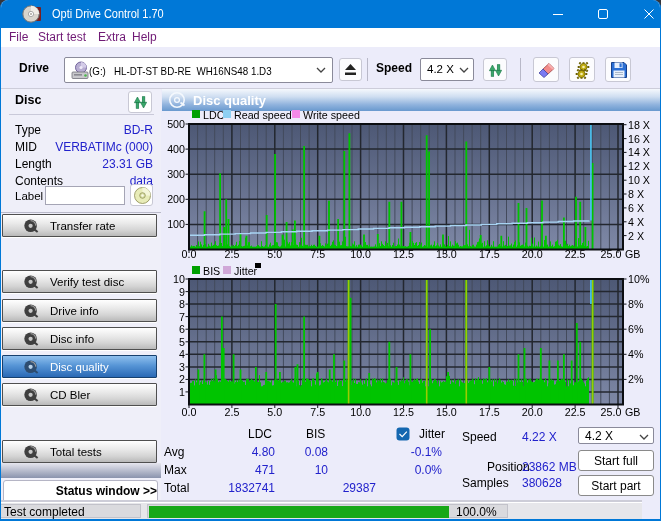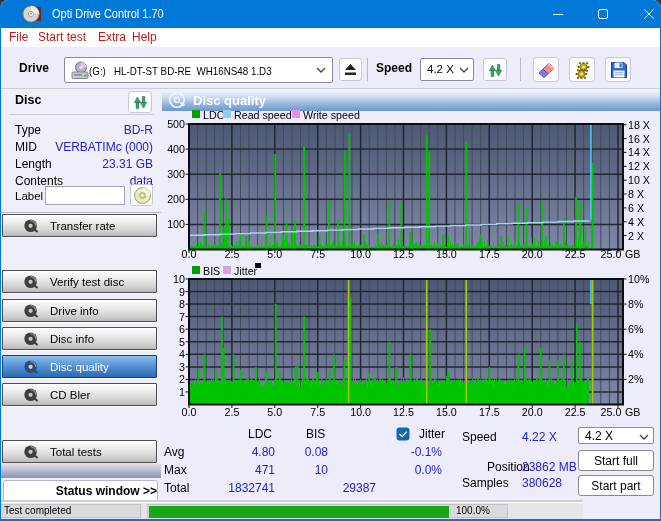--- a/index.html
+++ b/index.html
@@ -6,21 +6,21 @@
 html,body { width:661px; height:521px; overflow:hidden; }
 body { font-family:"Liberation Sans",sans-serif; background:#35353a; position:relative; }
 .win { position:absolute; left:0; top:0; width:661px; height:521px;
   border-radius:8px 8px 0 0; overflow:hidden; background:#ececfa;
   border-left:1px solid #0078d7; border-right:1px solid #0078d7; border-bottom:2px solid #0078d7; }
 
 .titlebar { position:absolute; left:-1px; top:0; width:661px; height:28px; background:#0078d7; }
 .title-text { position:absolute; left:52px; top:6px; color:#fff; font-size:13px; transform:scaleX(0.845); transform-origin:left; white-space:nowrap; }
 .cap { position:absolute; top:0; width:46px; height:28px; color:#fff; text-align:center; }
 
-.menubar { position:absolute; left:0; top:28px; width:659px; height:19px; background:#fff; color:#b91c1c; font-size:12px; }
+.menubar { position:absolute; left:0; top:28px; width:659px; height:19px; background:#fff; color:#701a75; font-size:12px; }
 .menubar span { position:absolute; top:2px; }
 
 .toolbar { position:absolute; left:0; top:47px; width:659px; height:42px; background:#ececfa; border-bottom:1px solid #cdcdda; }
 .combo { position:absolute; background:#fff; border:1px solid #8a8a9a; border-radius:2px; font-size:12px; color:#000; }
 .tbtn { position:absolute; background:#fcfcfe; border:1px solid #c8c8d4; border-radius:3px; }
 .vsep { position:absolute; width:1px; background:#b8b8c8; }
 
 .sidebar { position:absolute; left:0; top:89px; width:160px; height:413px; background:#efeff9; }
 .sb-row { position:absolute; font-size:12px; color:#000; }
 .sb-val { position:absolute; font-size:12px; color:#2222cc; text-align:right; right:8px; }
@@ -32,21 +32,21 @@
 
 .main { position:absolute; left:161px; top:89px; width:498px; height:413px; background:#ececfa; }
 .mhead { position:absolute; left:0px; top:0px; width:498px; height:22px;
   background:linear-gradient(#f5f8fd 0%,#cfdef1 35%,#8fb2dd 72%,#6999ce 100%); color:#fff; font-weight:bold; font-size:13px; }
 
 .st-lab { position:absolute; font-size:12px; color:#000; }
 .st-val { position:absolute; font-size:12px; color:#2222cc; }
 .btn2 { position:absolute; background:#fff; border:1px solid #8a8a8a; border-radius:3px;
   font-size:12px; color:#000; text-align:center; }
 
-.statusbar { position:absolute; left:0; top:502px; width:582px; height:17px; background:#e6e6ea; font-size:10px; border-top:1px solid #fff; box-shadow:0 -2px 0 #cdcdd8; }
+.statusbar { position:absolute; left:0; top:502px; width:641px; height:17px; background:#e6e6ea; font-size:12px; border-top:1px solid #fff; box-shadow:0 -2px 0 #cdcdd8; }
 </style>
 </head>
 <body>
 <div class="win">
   <div class="titlebar">
     <svg style="position:absolute;left:22px;top:4px;" width="22" height="20" viewBox="0 0 22 20">
 <rect x="10" y="3" width="9" height="14" rx="1" fill="#7a1f1f"></rect>
 <circle cx="9" cy="10" r="8.2" fill="#d8d4cc" stroke="#555" stroke-width="0.8"></circle>
 <circle cx="9" cy="10" r="8.2" fill="none" stroke="#999" stroke-width="0.5"></circle>
 <path d="M9 1.8A8.2 8.2 0 0 1 17.2 10L9 10Z" fill="#efece6"></path>

